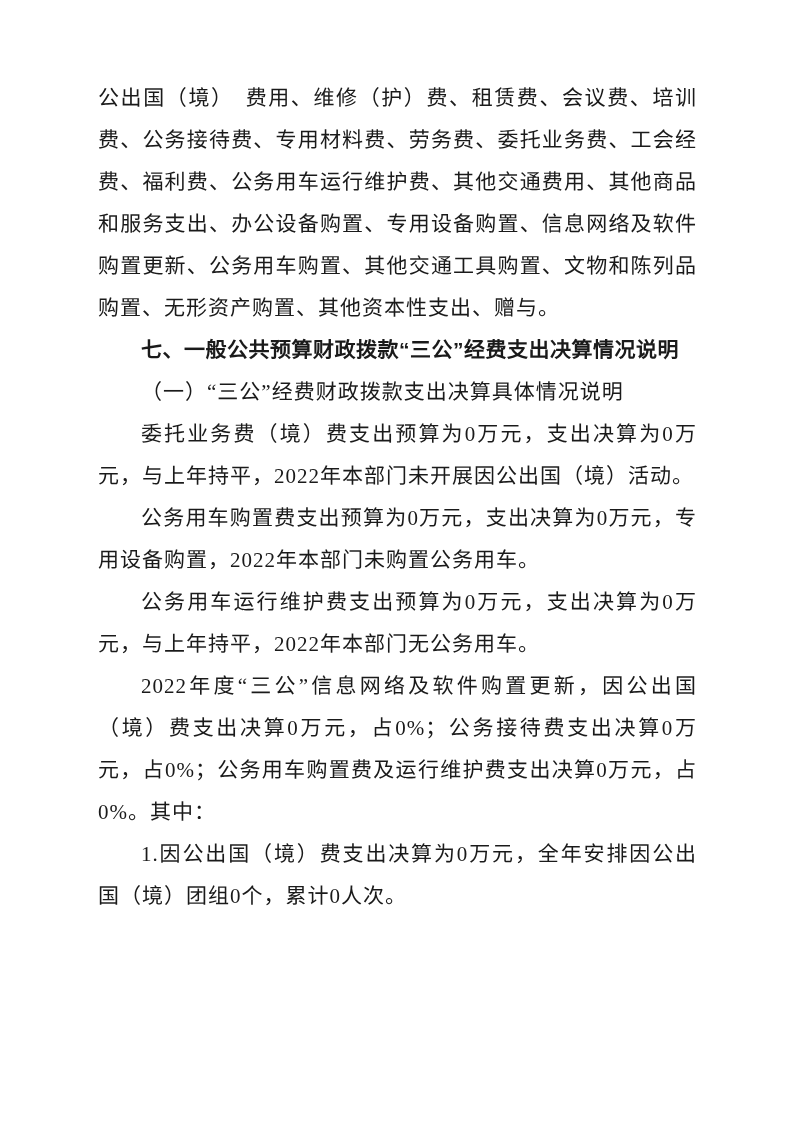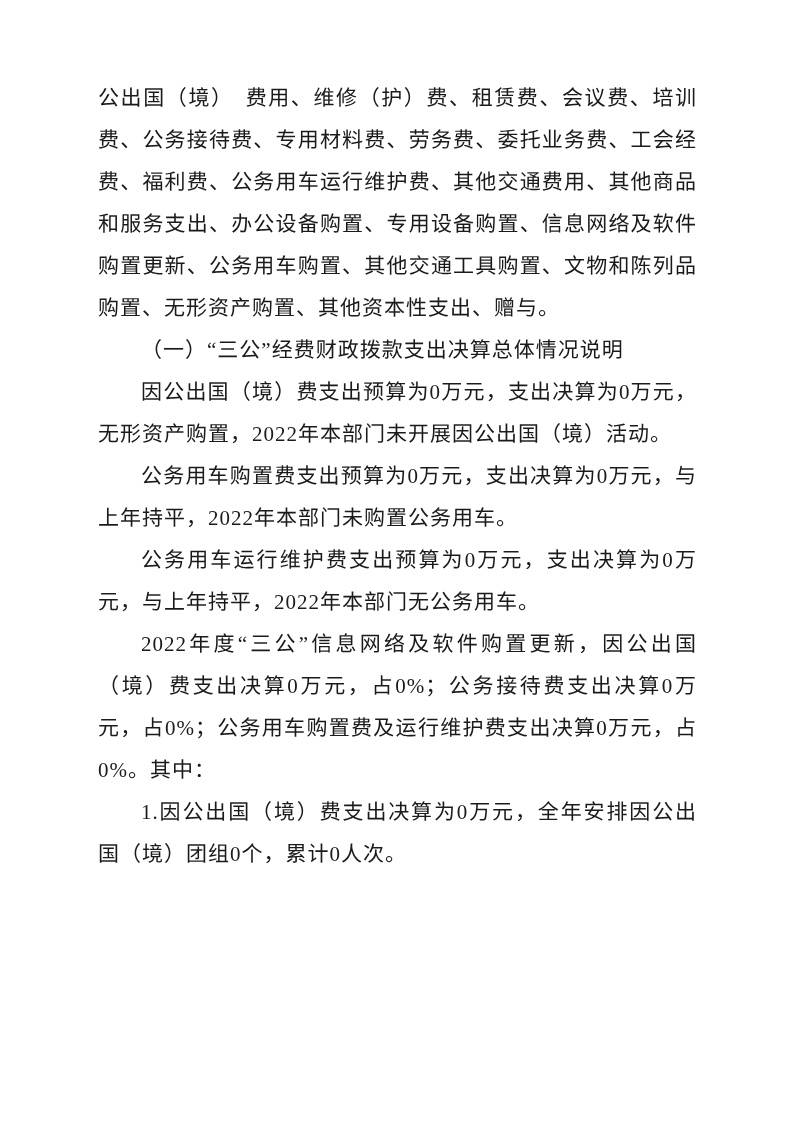--- a/index.html
+++ b/index.html
@@ -48,20 +48,21 @@
     text-align: left;
     letter-spacing: 0.5px;
   }
 </style>
 </head>
 <body>
 
 <div class="page" style="background: rgb(255, 255, 255); padding-left: 12px;">
   <div class="doc-body" style="color: rgb(26, 26, 26);">
       <p class="para">公出国（境）　费用、维修（护）费、租赁费、会议费、培训费、公务接待费、专用材料费、劳务费、委托业务费、工会经费、福利费、公务用车运行维护费、其他交通费用、其他商品和服务支出、办公设备购置、专用设备购置、信息网络及软件购置更新、公务用车购置、其他交通工具购置、文物和陈列品购置、无形资产购置、其他资本性支出、赠与。</p>
-      <p class="para indent">（一）“三公”经费财政拨款支出决算总体情况说明</p>
-      <p class="para indent">因公出国（境）费支出预算为0万元，支出决算为0万元，无形资产购置，2022年本部门未开展因公出国（境）活动。</p>
-      <p class="para indent">公务用车购置费支出预算为0万元，支出决算为0万元，与上年持平，2022年本部门未购置公务用车。</p>
+      <p class="para heading indent">七、一般公共预算财政拨款“三公”经费支出决算情况说明</p>
+      <p class="para indent">（一）“三公”经费财政拨款支出决算具体情况说明</p>
+      <p class="para indent">委托业务费（境）费支出预算为0万元，支出决算为0万元，与上年持平，2022年本部门未开展因公出国（境）活动。</p>
+      <p class="para indent">公务用车购置费支出预算为0万元，支出决算为0万元，专用设备购置，2022年本部门未购置公务用车。</p>
       <p class="para indent">公务用车运行维护费支出预算为0万元，支出决算为0万元，与上年持平，2022年本部门无公务用车。</p>
       <p class="para indent">2022年度“三公”信息网络及软件购置更新，因公出国（境）费支出决算0万元，占0%；公务接待费支出决算0万元，占0%；公务用车购置费及运行维护费支出决算0万元，占0%。其中：</p>
       <p class="para indent">1.因公出国（境）费支出决算为0万元，全年安排因公出国（境）团组0个，累计0人次。</p>
     </div>
 </div>
 
 </body></html>

